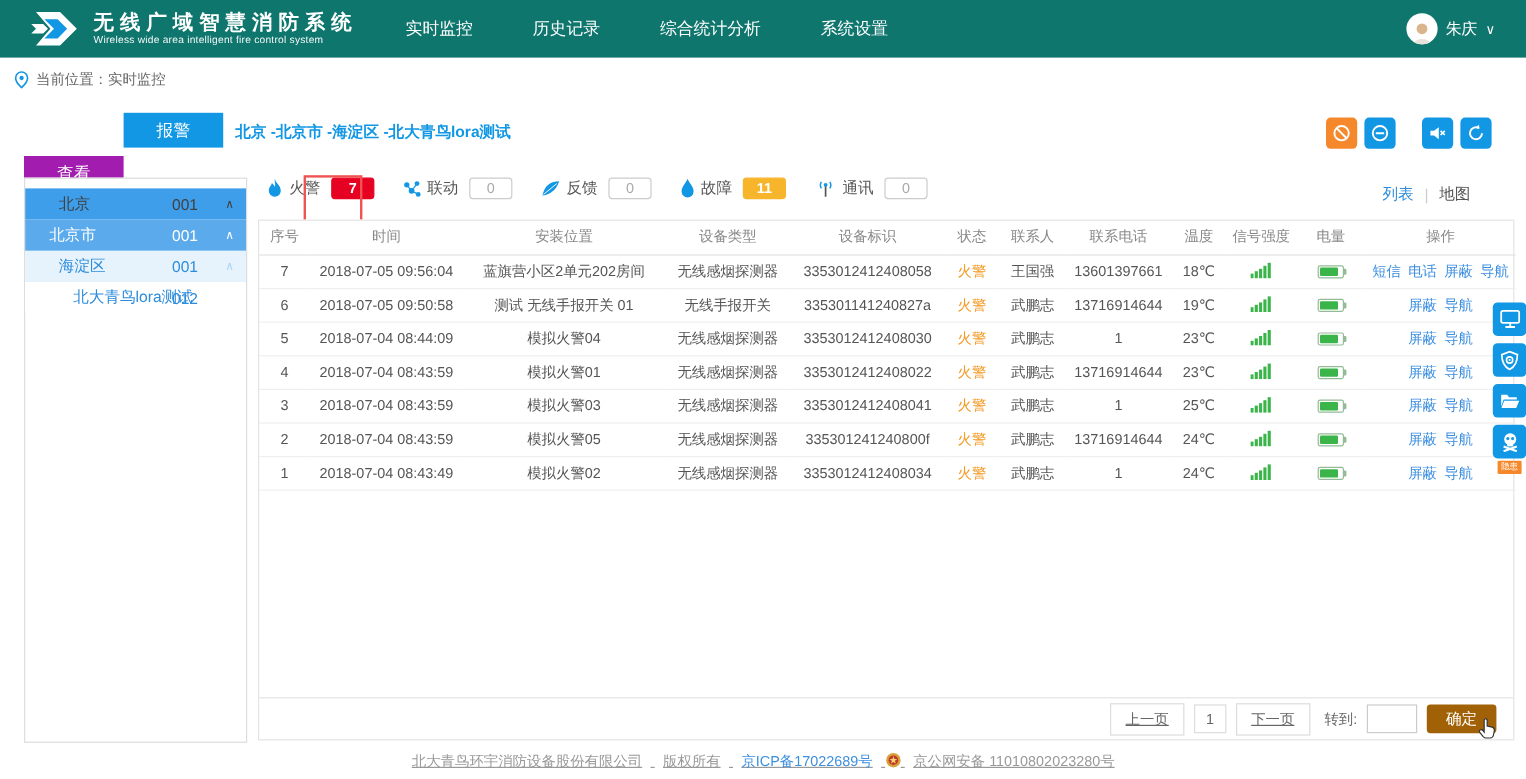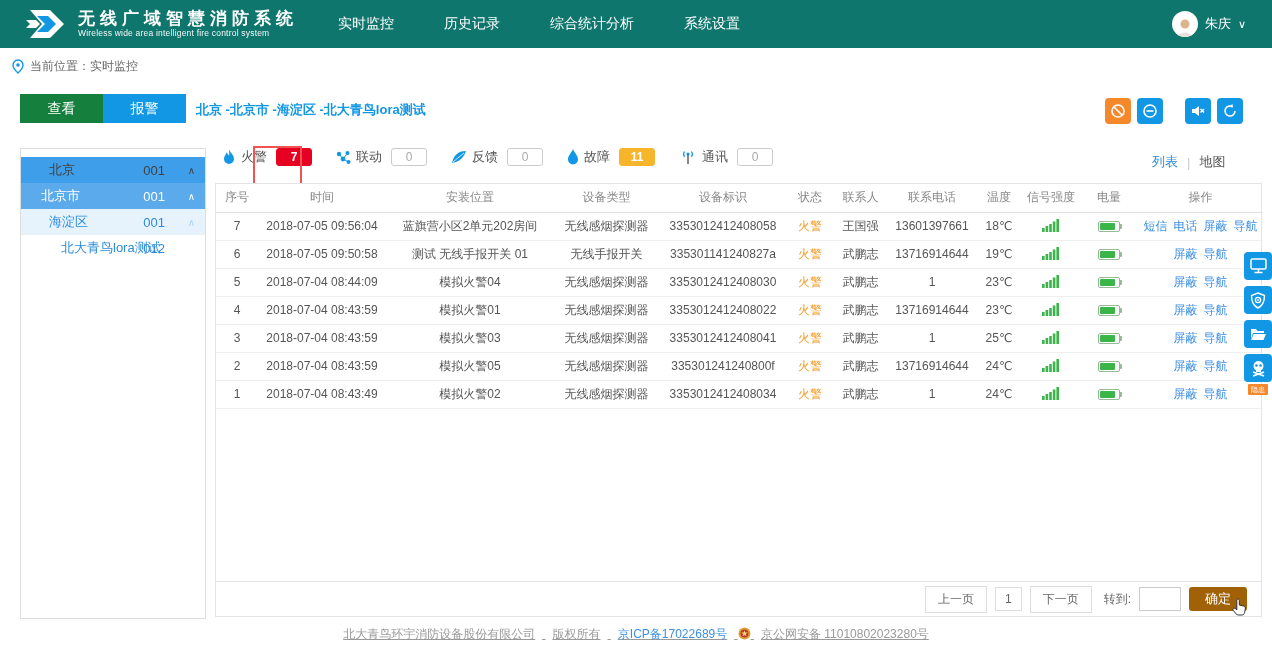--- a/index.html
+++ b/index.html
@@ -16,21 +16,21 @@
   .brand-sub { font-size:8.5px; opacity:.95; letter-spacing:.2px; }
   .nav { display:flex; margin-left:40px; gap:50px; }
   .nav-item { color:#fff; font-size:14px; cursor:pointer; white-space:nowrap; }
   .user { position:absolute; right:26px; top:0; height:48px; display:flex; align-items:center; gap:7px; color:#fff; font-size:13px; cursor:pointer; }
   .avatar { width:26px; height:26px; border-radius:50%; background:#fff; overflow:hidden; display:flex; align-items:flex-end; justify-content:center; }
   .user-caret { font-size:11px; }
   
   .breadcrumb { position:absolute; top:58px; left:12px; display:flex; align-items:center; gap:6px; color:#666; font-size:12px; }
   
   .tab { position:absolute; top:94px; width:83px; height:29px; color:#fff; font-size:14px; text-align:center; line-height:29px; cursor:pointer; }
-  .tab-view { left:20px; background:#15803d; }
+  .tab-view { left:20px; background:#a21caf;margin-top:36px; }
   .tab-alarm { left:103px; background:#1297e5; }
   .location-path { position:absolute; top:101px; left:196px; color:#1297e5; font-size:13px; font-weight:bold; }
   .tbtn { position:absolute; top:98px; width:26px; height:26px; border-radius:4px; background:#1297e5; display:flex; align-items:center; justify-content:center; cursor:pointer; }
   .tbtn.orange { background:#f6882c; }
   
   .tree { position:absolute; left:20px; top:148px; width:186px; height:471px; background:#fff; border:1px solid #ddd; padding-top:8px; }
   .tree-row { height:26px; display:flex; align-items:center; font-size:13px; cursor:pointer; position:relative; }
   .tree-row .t-count { position:absolute; right:40px; }
   .tree-row .t-caret { position:absolute; right:10px; font-size:10px; }
   .tr-l1 { background:#3f9ee9; color:#404040; padding-left:28px; }
@@ -57,21 +57,21 @@
   .dtable td { height:28px; text-align:center; color:#555; font-size:12px; border-bottom:1px solid #efefef; white-space:nowrap; overflow:hidden; }
   .dtable td.status { color:#f59a23; }
   .c1{width:42px}.c2{width:128px}.c3{width:168px}.c4{width:105px}.c5{width:128px}.c6{width:46px}
   .c7{width:55px}.c8{width:88px}.c9{width:46px}.c10{width:58px}.c11{width:58px}.c12{width:125px}
   .ops a { color:#3d8fe0; cursor:pointer; margin:0 3px; text-decoration:none; }
   .batt { display:inline-block; width:22px; height:11px; border:1px solid #93bb95; border-radius:2px; position:relative; vertical-align:middle; }
   .batt i { position:absolute; left:1px; top:1px; bottom:1px; width:76%; background:#3bb54a; border-radius:1px; }
   .batt:after { content:''; position:absolute; right:-3px; top:2px; width:2px; height:5px; background:#93bb95; border-radius:0 1px 1px 0; }
   
   .pager { position:absolute; left:0; bottom:0; width:100%; height:35px; border-top:1px solid #e4e4e4; display:flex; align-items:center; justify-content:flex-end; padding-right:14px; gap:8px; }
-  .pg-btn { border:1px solid #ddd; background:#fff; color:#666; font-size:12px; padding:4px 12px; cursor:pointer; }
+  .pg-btn { border:1px solid #ddd; background:#fff; color:#666; font-size:12px; padding:4px 12px; cursor:pointer;text-decoration:underline; }
   .pg-num { border:1px solid #ddd; background:#fff; color:#666; font-size:12px; padding:4px 9px; cursor:pointer; }
   .pg-goto { color:#666; font-size:12px; margin-left:4px; }
   .pg-input { width:42px; height:24px; border:1px solid #ccc; background:#fff; }
   .pg-confirm { background:#a16207; color:#fff; border:none; border-radius:3px; width:58px; height:24px; font-size:13px; cursor:pointer; }
   
   .side-tool { position:absolute; left:1244px; width:28px; height:28px; background:#1297e5; border-radius:4px; display:flex; align-items:center; justify-content:center; cursor:pointer; }
   .side-tag { position:absolute; left:1248px; top:384px; background:#f6882c; color:#fff; font-size:7px; line-height:11px; padding:0 3px; border-radius:1px; cursor:pointer; white-space:nowrap; }
   
   .footer { position:absolute; top:626px; left:0; width:1272px; text-align:center; color:#999; font-size:12px;text-decoration:underline; }
   .footer .seg { margin:0 7px; }

